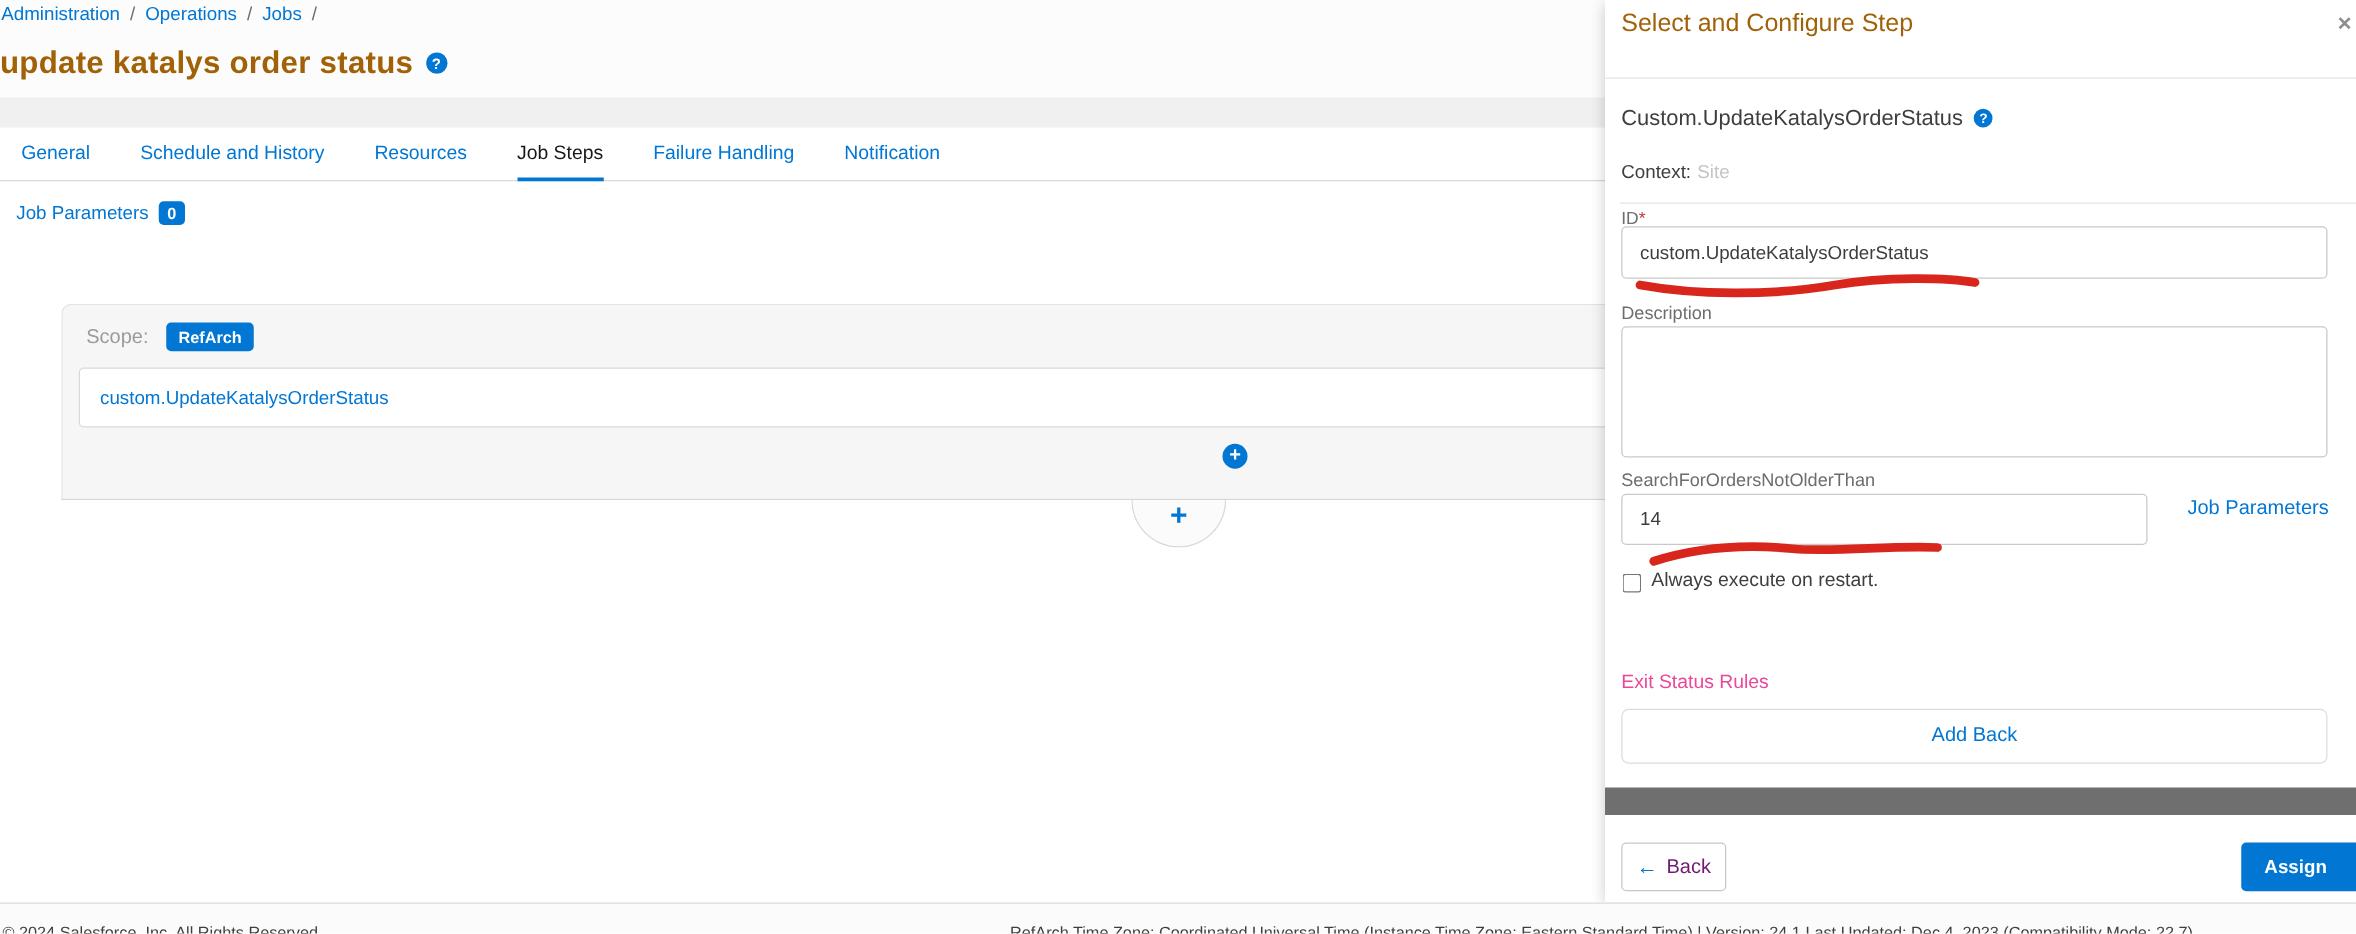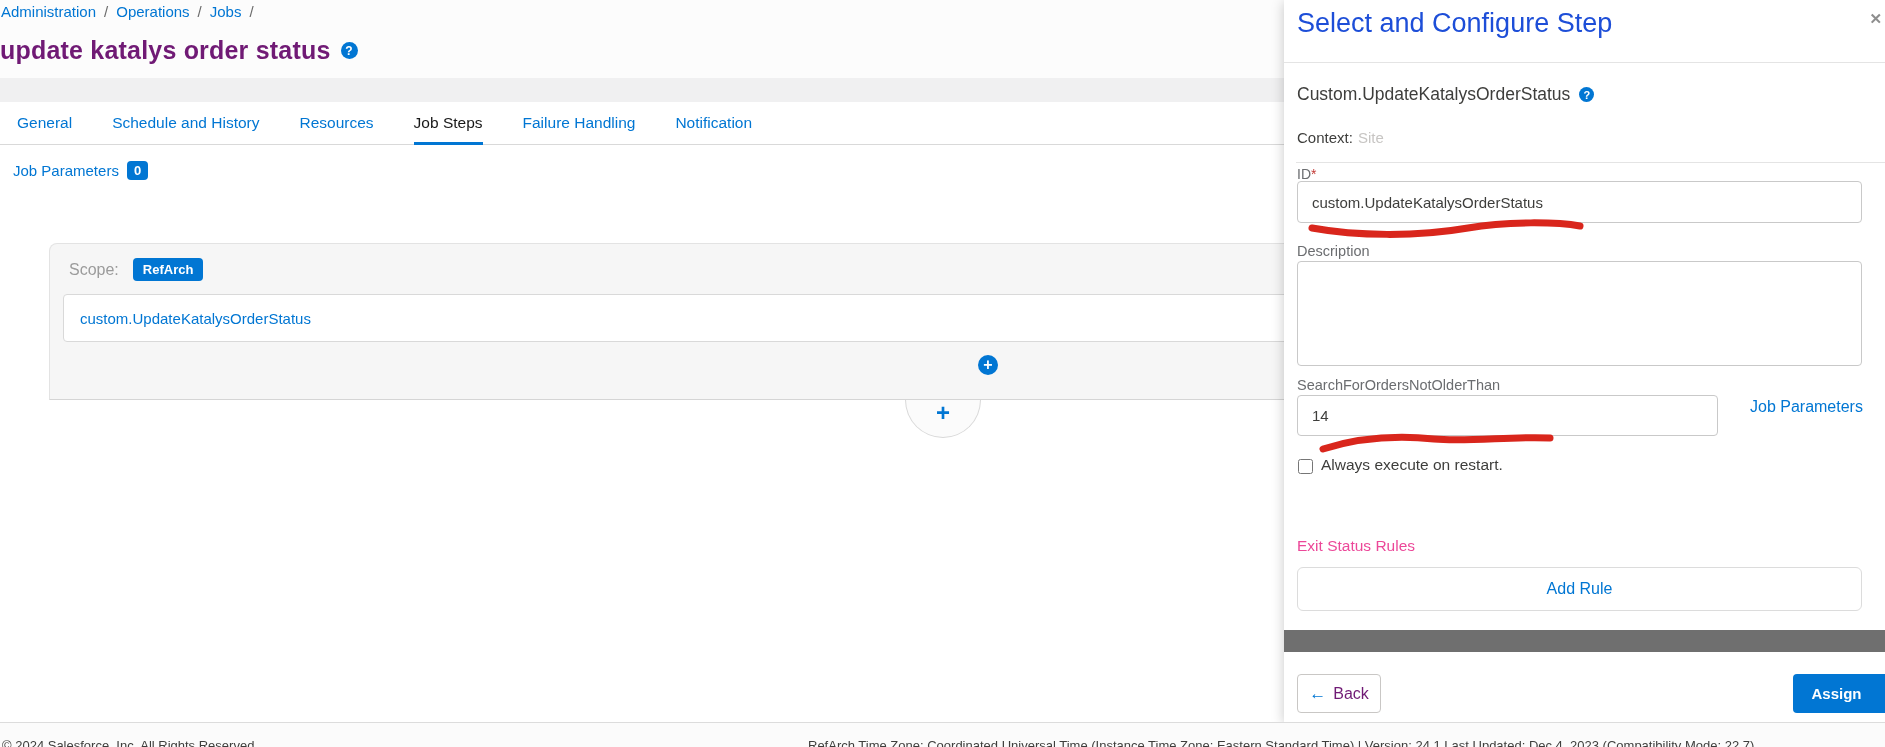--- a/index.html
+++ b/index.html
@@ -9,21 +9,21 @@
 
   
   .hdr-top    { position: absolute; left: 0; top: 0; width: 1885px; height: 78px; background: #fcfcfc; }
   .hdr-band   { position: absolute; left: 0; top: 78px; width: 1885px; height: 24px; background: #f0f0f1; }
 
   .breadcrumb { position: absolute; left: 1px; top: 3px; font-size: 15px; white-space: nowrap; z-index: 2; }
   .breadcrumb a { color: #0176d3; text-decoration: none; cursor: pointer; }
   .breadcrumb .sep { color: #6b6b6b; margin: 0 8px; }
 
   .title-row { position: absolute; left: 0; top: 36px; display: flex; align-items: center; gap: 10px; z-index: 2; }
-  .page-title { font-size: 25px; font-weight: 700; color: #701a75; letter-spacing: .2px; }
+  .page-title { font-size: 25px; font-weight: 700; color: #a16207; letter-spacing: .2px; }
   .help-icon { display: inline-flex; align-items: center; justify-content: center;
                width: 17px; height: 17px; border-radius: 50%; background: #0176d3;
                color: #fff; font-size: 12px; font-weight: 700; }
 
   .tabbar { position: absolute; left: 0; top: 103px; width: 1885px; height: 42px;
             border-bottom: 1px solid #d9d9d9; background: #fff; display: flex; gap: 40px;
             padding-left: 17px; z-index: 2; }
   .tab { font-size: 15.5px; color: #0176d3; line-height: 40px; height: 42px; cursor: pointer; white-space: nowrap; }
   .tab.active { color: #181818; font-weight: 500; border-bottom: 3px solid #0176d3; }
 
@@ -48,21 +48,21 @@
                  font-size: 16px; font-weight: 700; cursor: pointer; line-height: 1; }
   .half-circle { position: absolute; left: 905px; top: 400px; width: 76px; height: 38px;
                  background: #fbfbfb; border: 1px solid #d8d8d8; border-top: none;
                  border-radius: 0 0 38px 38px / 0 0 38px 38px; z-index: 2;
                  display: flex; justify-content: center; cursor: pointer; }
   .half-circle span { color: #0176d3; font-size: 24px; font-weight: 700; line-height: 1; margin-top: 1px; }
 
   
   .panel { position: absolute; left: 1284px; top: 0; width: 601px; height: 722px; background: #fff;
            box-shadow: 0 2px 12px rgba(0,0,0,.22); z-index: 10; }
-  .panel-title { position: absolute; left: 13px; top: 8px; font-size: 27px; color: #1d4ed8; }
+  .panel-title { position: absolute; left: 13px; top: 8px; font-size: 20px; color: #a16207; }
   .panel-close { position: absolute; right: 3px; top: 10px; color: #8e8e8e; font-size: 15px;
                  font-weight: 700; cursor: pointer; }
   .divider { position: absolute; left: 0; right: 0; height: 1px; background: #e4e4e4; }
   .d1 { top: 62px; } .d2 { top: 162px; left: 12px; }
 
   .step-name-row { position: absolute; left: 13px; top: 84px; display: flex; align-items: center; gap: 9px; }
   .step-name { font-size: 17.5px; color: #3e3e3c; }
   .help-icon.sm { width: 15px; height: 15px; font-size: 11px; }
 
   .context-row { position: absolute; left: 13px; top: 129px; font-size: 15px; }
@@ -196,21 +196,21 @@
     <input class="txt-input in-search" type="text" value="14" style="">
     <a class="jp-link">Job Parameters</a>
 
     <div class="chk-row">
       <input type="checkbox" style="">
       <label>Always execute on restart.</label>
     </div>
 
     <div class="exit-heading">Exit Status Rules</div>
     <div class="add-rule">
-      <span>Add Rule</span>
+      <span>Add Back</span>
     </div>
 
     <div class="dark-bar"></div>
 
     <button class="back-btn">
       <span class="arrow">←</span>
       <span class="lbl">Back</span>
     </button>
     <button class="assign-btn">Assign</button>
   </aside>

